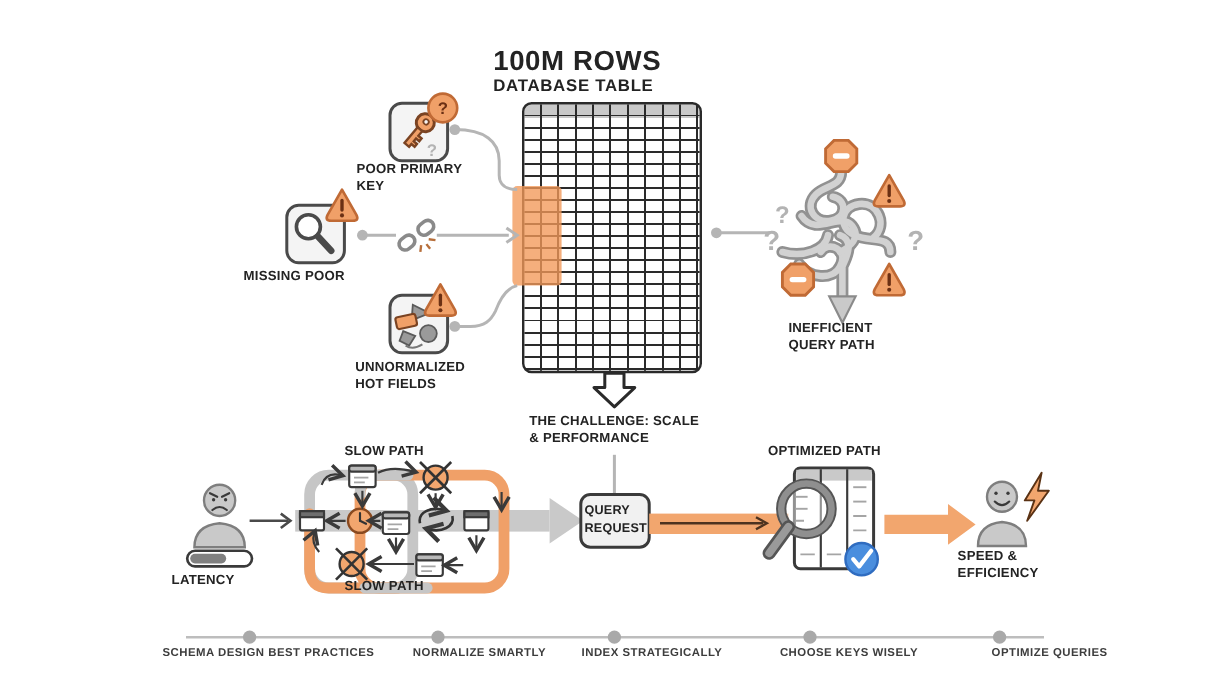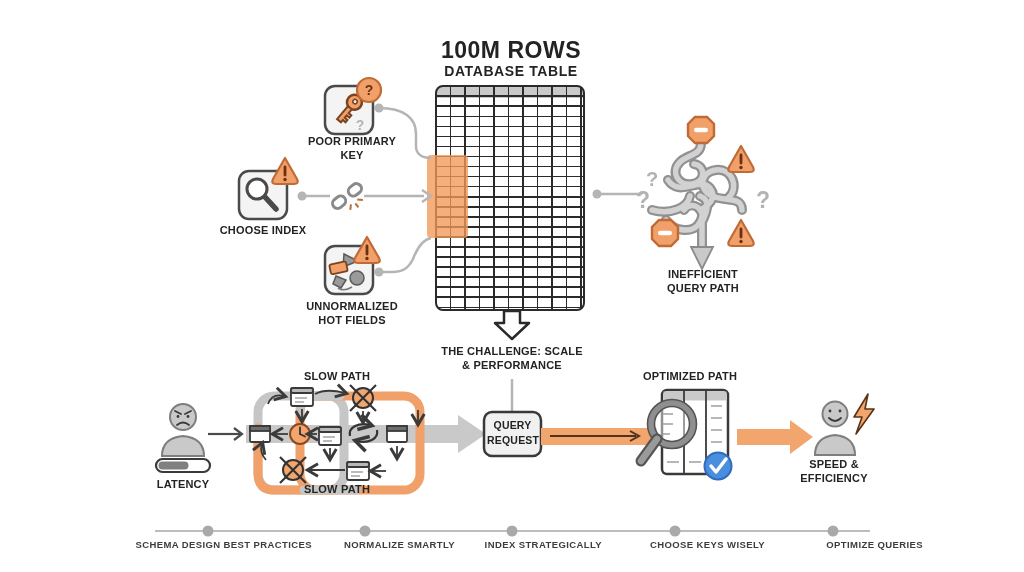--- a/index.html
+++ b/index.html
@@ -1,21 +1,21 @@
 <!DOCTYPE html>
 <html><head>
 <meta charset="utf-8">
 <style>
   html,body{margin:0;padding:0;background:#ffffff;}
   #stage{
     position:relative;width:1024px;height:572px;background:#ffffff;overflow:hidden;
     font-family:"Liberation Sans",sans-serif;
   }
   .lbl{
-    position:absolute;font-weight:bold;color:#232323;text-align:center;
+    position:absolute;font-weight:bold;color:#232323;text-align:left;
     line-height:1.3;letter-spacing:.2px;font-size:11px;
   }
   .db-table{
     position:absolute;left:435px;top:85px;width:150px;height:226px;
     box-sizing:border-box;border:2.5px solid #2a2a2a;border-radius:8px;
     background-color:#fff;
     background-image:
       repeating-linear-gradient(to right, transparent 0, transparent 12.9px, #2a2a2a 12.9px, #2a2a2a 14.5px),
       repeating-linear-gradient(to bottom, transparent 0, transparent 8.45px, #2a2a2a 8.45px, #2a2a2a 10.05px),
       linear-gradient(#c9c9c9 0, #c9c9c9 11px, transparent 11px);
@@ -308,21 +308,21 @@
       <circle cx="512" cy="531" r="5.5" fill="#a9a9a9"></circle>
       <circle cx="675" cy="531" r="5.5" fill="#a9a9a9"></circle>
       <circle cx="833" cy="531" r="5.5" fill="#a9a9a9"></circle>
     </g>
   </svg>
 
   <div class="lbl" style="left:411px;top:36px;width:200px;font-size:23px;letter-spacing:.5px;">100M ROWS</div>
   <div class="lbl" style="left:411px;top:62px;width:200px;font-size:14px;letter-spacing:.6px;">DATABASE TABLE</div>
 
   <div class="lbl" style="left:297px;top:134px;width:110px;">POOR PRIMARY KEY</div>
-  <div class="lbl" style="left:203px;top:223px;width:120px;">CHOOSE INDEX</div>
+  <div class="lbl" style="left:203px;top:223px;width:120px;">MISSING POOR</div>
   <div class="lbl" style="left:657px;top:267px;width:92px;">INEFFICIENT QUERY PATH</div>
   <div class="lbl" style="left:296px;top:299px;width:112px;">UNNORMALIZED HOT FIELDS</div>
   <div class="lbl" style="left:441px;top:344px;width:142px;font-size:11px;">THE CHALLENGE: SCALE &amp; PERFORMANCE</div>
 
   <div class="lbl" style="left:287px;top:369px;width:100px;">SLOW PATH</div>
   <div class="lbl" style="left:287px;top:482px;width:100px;">SLOW PATH</div>
   <div class="lbl" style="left:143px;top:477px;width:80px;">LATENCY</div>
   <div class="lbl" style="left:487px;top:418px;width:51px;font-size:10.5px;line-height:1.45;">QUERY REQUEST</div>
   <div class="lbl" style="left:640px;top:369px;width:100px;">OPTIMIZED PATH</div>
   <div class="lbl" style="left:798px;top:457px;width:72px;">SPEED &amp; EFFICIENCY</div>

